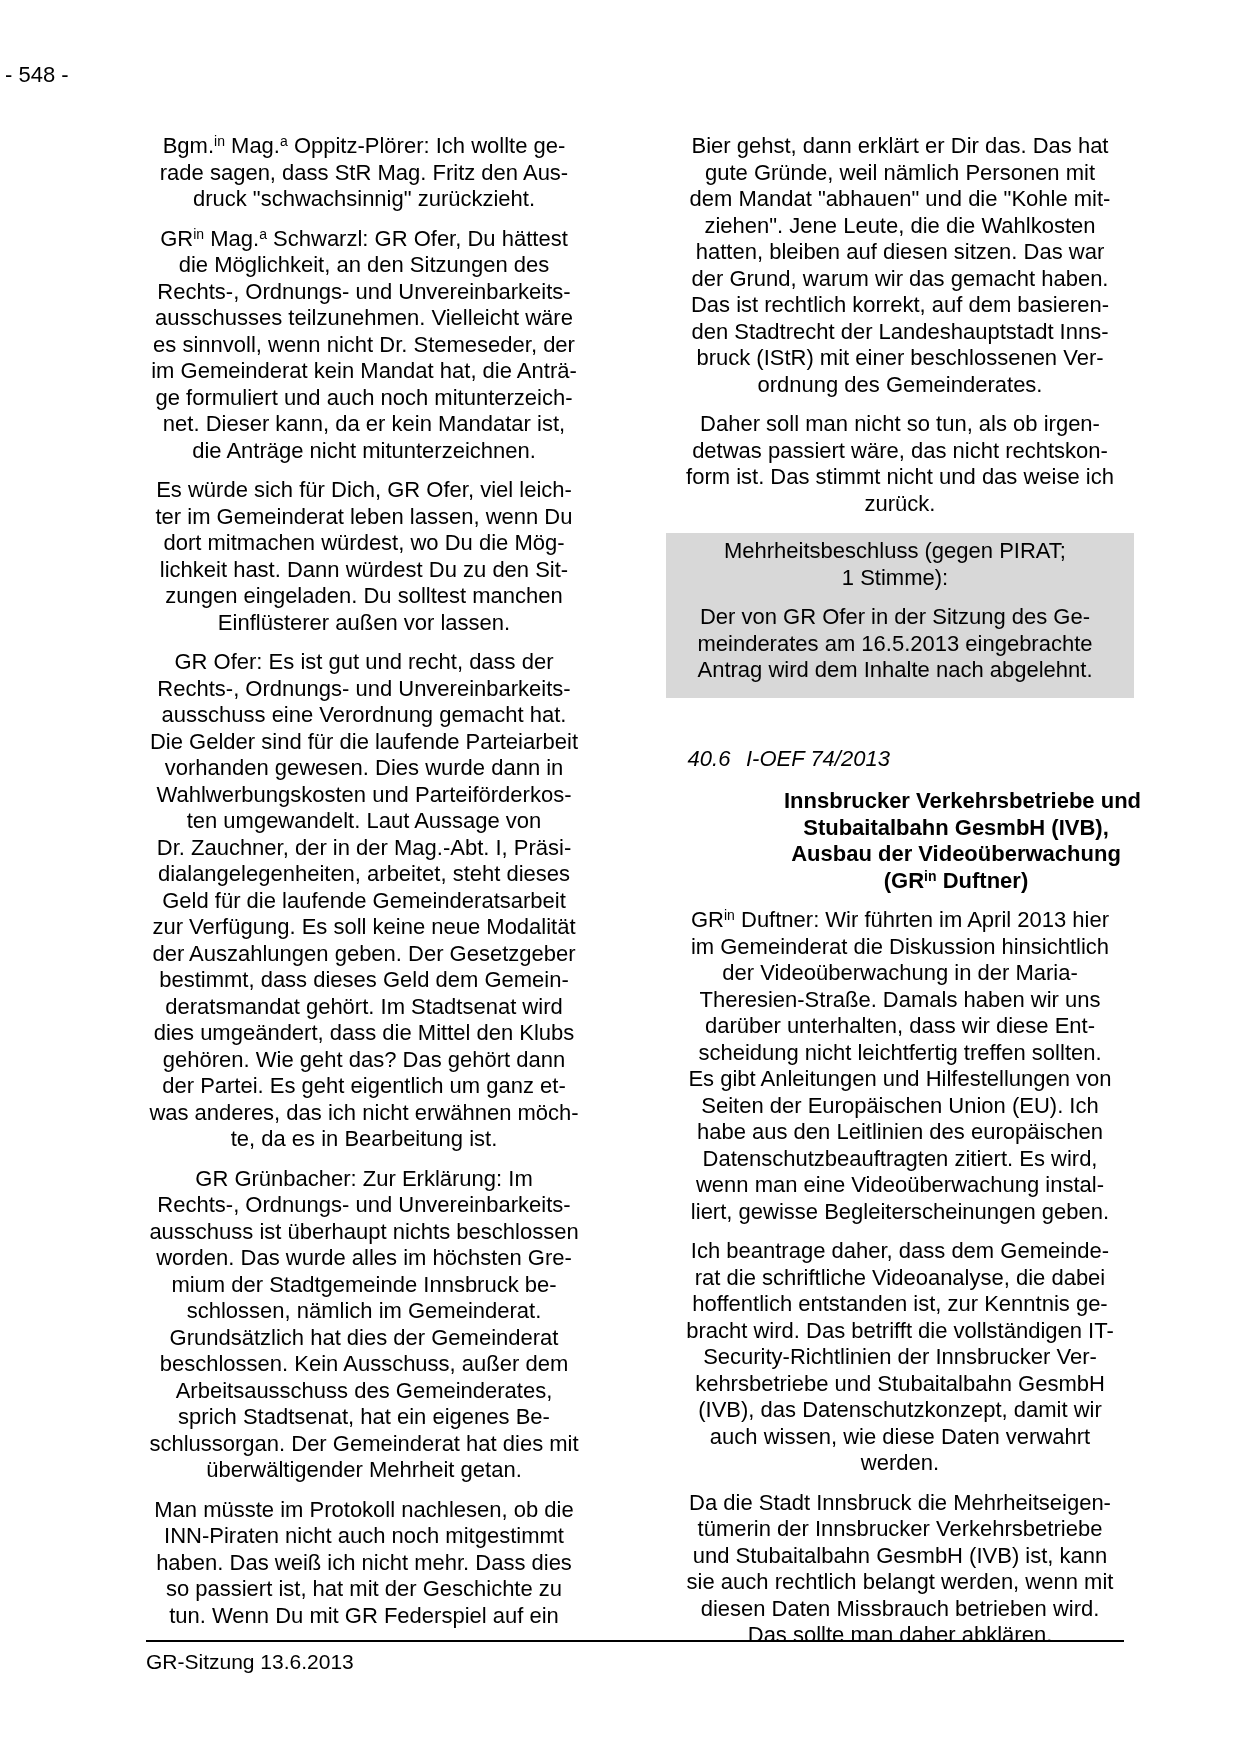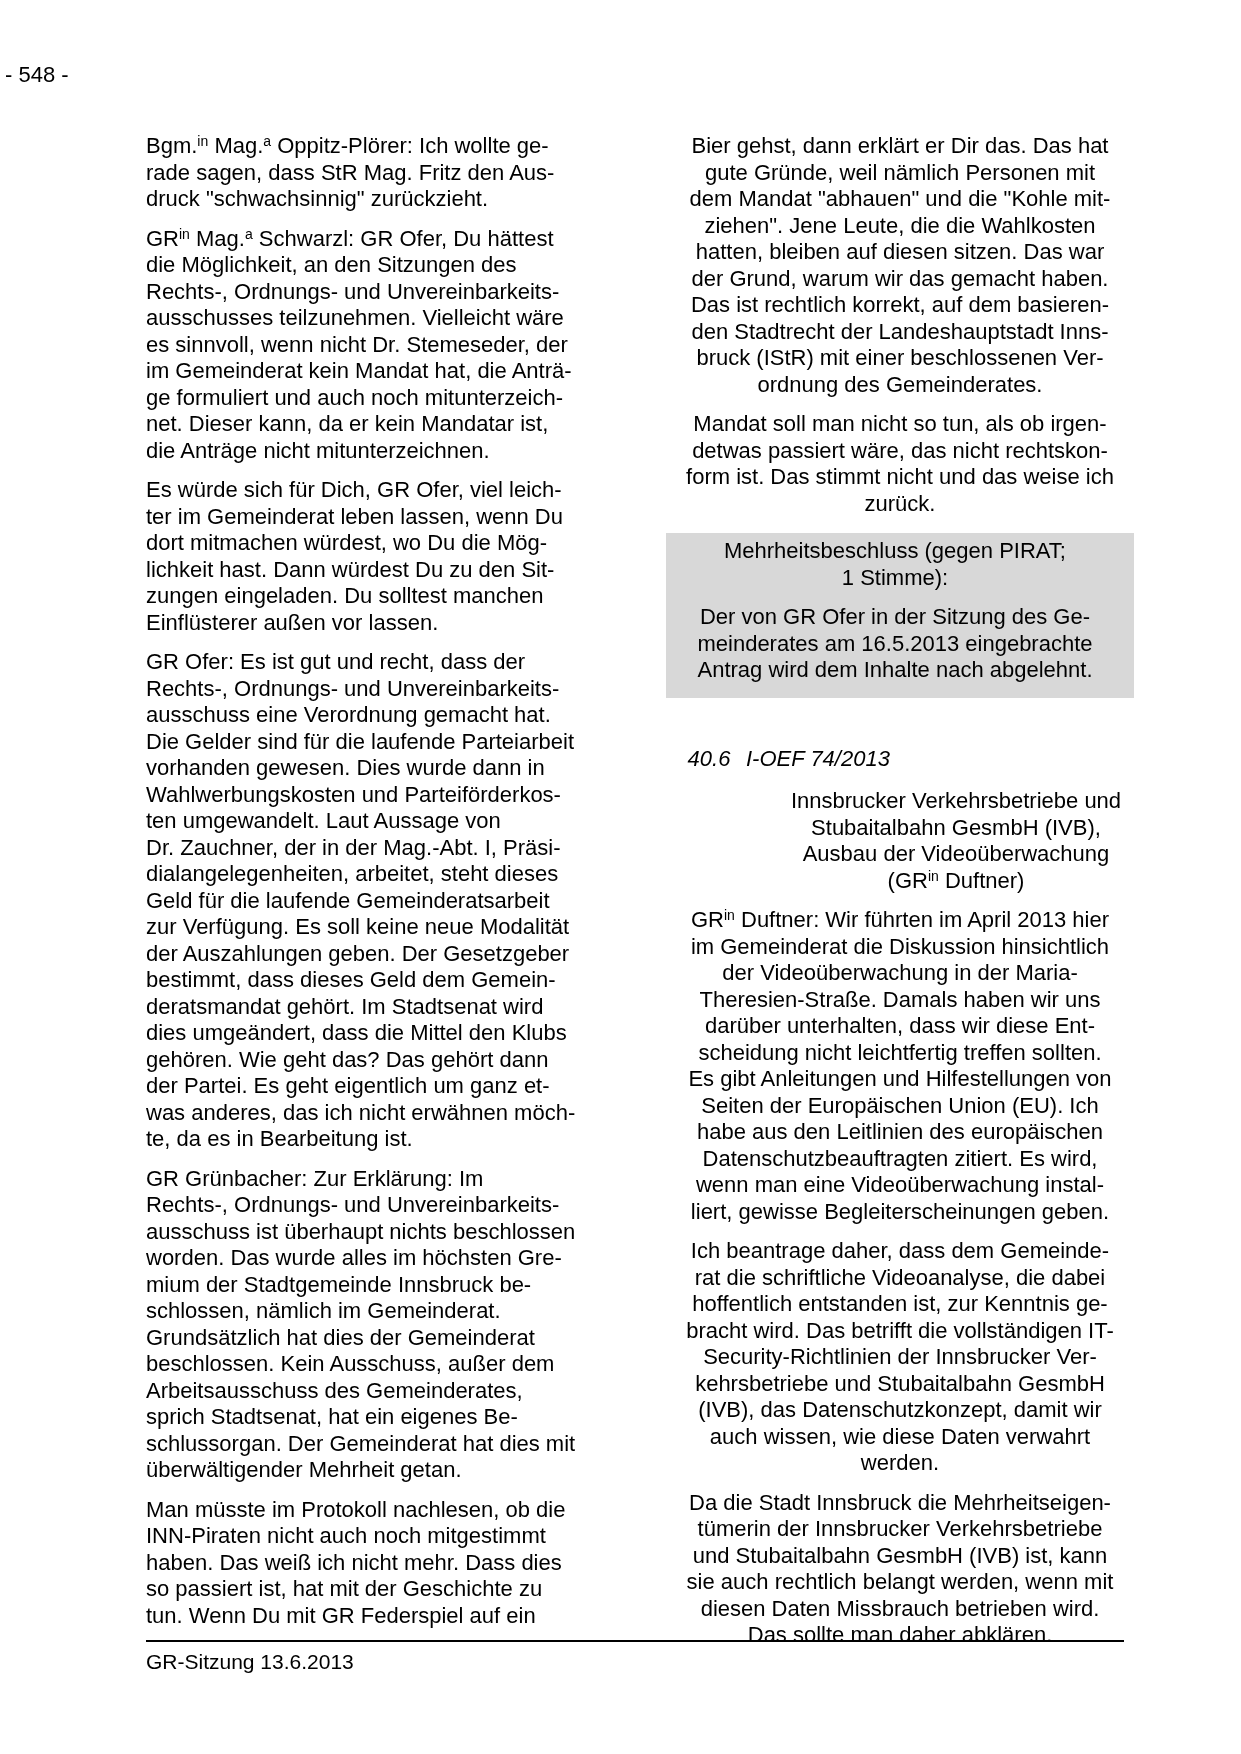--- a/index.html
+++ b/index.html
@@ -19,21 +19,21 @@
     width:100%;
     text-align:left;
     font-size:22px;
   }
   .col{
     position:absolute;
     top:133px;
     font-size:22px;
     line-height:26.5px;
   }
-  .col-left{left:146px;width:436px;}
+  .col-left{left:146px;width:436px;text-align:center;}
   .col-right{left:672px;width:456px;text-align:center;}
   .para{
     margin:0 0 13px 0;
     white-space:pre;
   }
   sup{
     font-size:14px;
     line-height:0;
     vertical-align:7px;
   }
@@ -41,21 +41,21 @@
     margin:16px -6px 13px -6px;
     padding:5px 16px 6px 6px;
   }
   .decision-box .para:last-child{margin-bottom:8px;}
   .agenda-heading{
     display:flex;
     margin:48px 0 16px 0;
     font-style:italic;
   }
   .agenda-num{flex:0 0 74px;}
-  .subheading{margin-left:112px;}
+  .subheading{margin-left:112px;font-weight:bold;}
   .footer-rule{
     position:absolute;
     left:146px;
     top:1640px;
     width:978px;
     border-top:2px solid #000;
   }
   .footer-text{
     position:absolute;
     left:146px;
@@ -128,21 +128,21 @@
       <p class="para"><span>Bier gehst, dann erklärt er Dir das. Das hat
 gute Gründe, weil nämlich Personen mit
 dem Mandat "abhauen" und die "Kohle mit-
 ziehen". Jene Leute, die die Wahlkosten
 hatten, bleiben auf diesen sitzen. Das war
 der Grund, warum wir das gemacht haben.
 Das ist rechtlich korrekt, auf dem basieren-
 den Stadtrecht der Landeshauptstadt Inns-
 bruck (IStR) mit einer beschlossenen Ver-
 ordnung des Gemeinderates.</span></p>
-      <p class="para"><span>Mandat soll man nicht so tun, als ob irgen-
+      <p class="para"><span>Daher soll man nicht so tun, als ob irgen-
 detwas passiert wäre, das nicht rechtskon-
 form ist. Das stimmt nicht und das weise ich
 zurück.</span></p>
       <div class="decision-box" style="background: rgb(216, 216, 216);">
         <p class="para"><span>Mehrheitsbeschluss (gegen PIRAT;
 1 Stimme):</span></p>
         <p class="para"><span>Der von GR Ofer in der Sitzung des Ge-
 meinderates am 16.5.2013 eingebrachte
 Antrag wird dem Inhalte nach abgelehnt.</span></p>
       </div>

